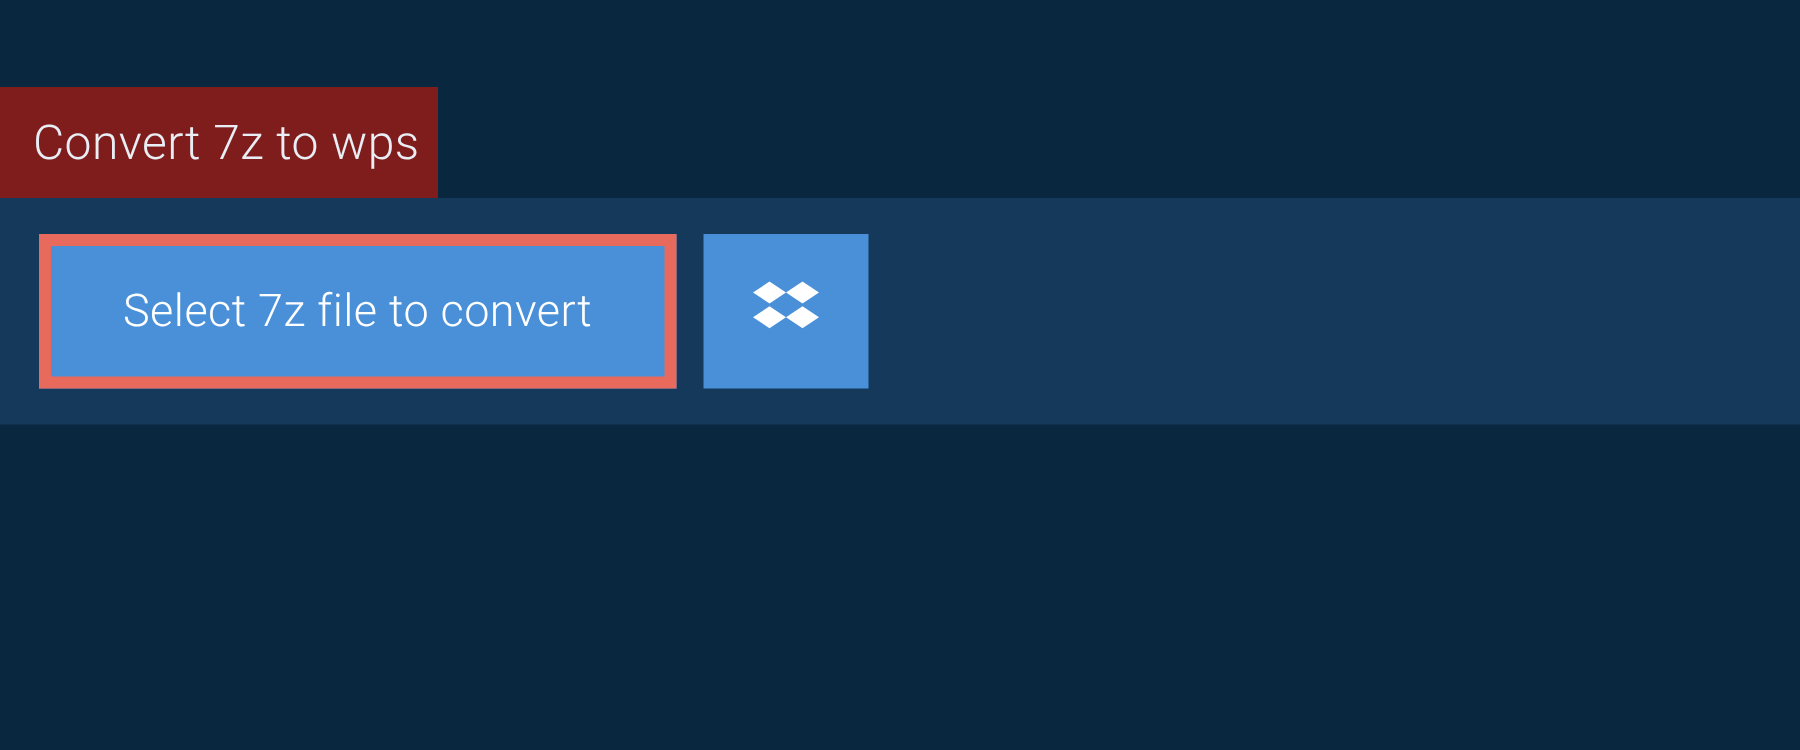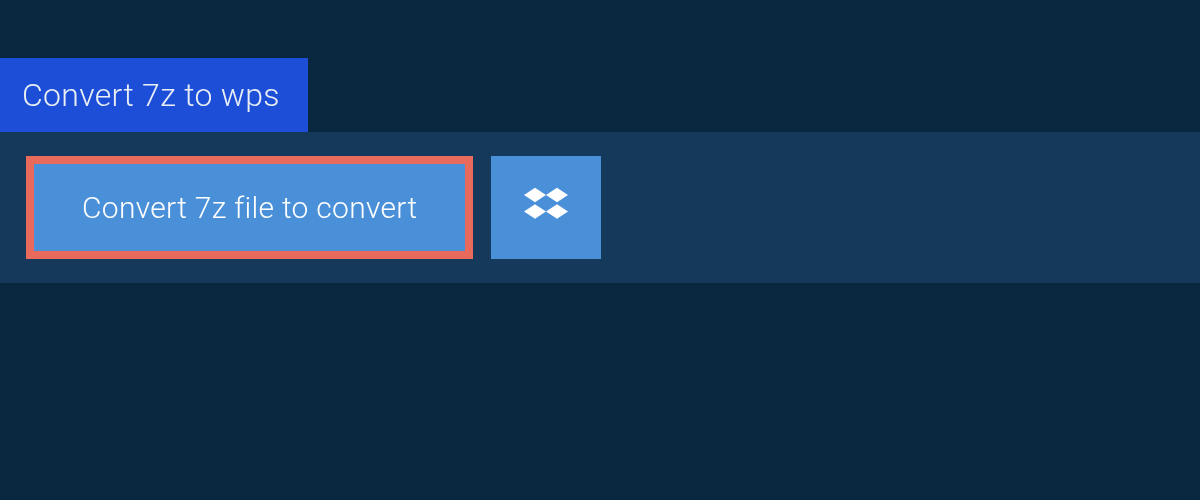--- a/index.html
+++ b/index.html
@@ -9,25 +9,25 @@
       background: #0a2740;
       font-family: -apple-system, BlinkMacSystemFont, "Segoe UI", Roboto, sans-serif;
       overflow: hidden;
     }
     .tab-container {
       margin-top: 58px;
       margin-left: 0;
     }
     .tab {
       display: inline-block;
-      background: #1d4ed8;
+      background: #7f1d1d;
       color: #e8eef4;
       font-size: 32px;
       font-weight: 300;
-      padding: 18px 28px 18px 22px;
+      padding: 18px 12px 18px 22px;
       letter-spacing: 0.3px;
     }
     .panel {
       background: #15395b;
       padding: 24px 26px;
       margin-top: 0;
       width: 100%;
     }
     .button-row {
       display: flex;
@@ -65,21 +65,21 @@
 
 <div class="tab-container">
   <div class="tab">
     <span>Convert 7z to wps</span>
   </div>
 </div>
 
 <div class="panel">
   <div class="button-row">
     <div class="select-button">
-      <span>Convert 7z file to convert</span>
+      <span>Select 7z file to convert</span>
     </div>
     <div class="dropbox-button">
       <span>
         <svg viewBox="0 0 48 48" fill="#ffffff">
           <path d="M12 4 L24 12 L12 20 L0 12 Z"></path>
           <path d="M36 4 L48 12 L36 20 L24 12 Z"></path>
           <path d="M12 22 L24 30 L12 38 L0 30 Z"></path>
           <path d="M36 22 L48 30 L36 38 L24 30 Z"></path>
           <path d="M24 32 L36 40 L24 48 L12 40 Z" opacity="0"></path>
           <path d="M12 24 L24 32 L36 24 L24 16 Z" opacity="0"></path>

